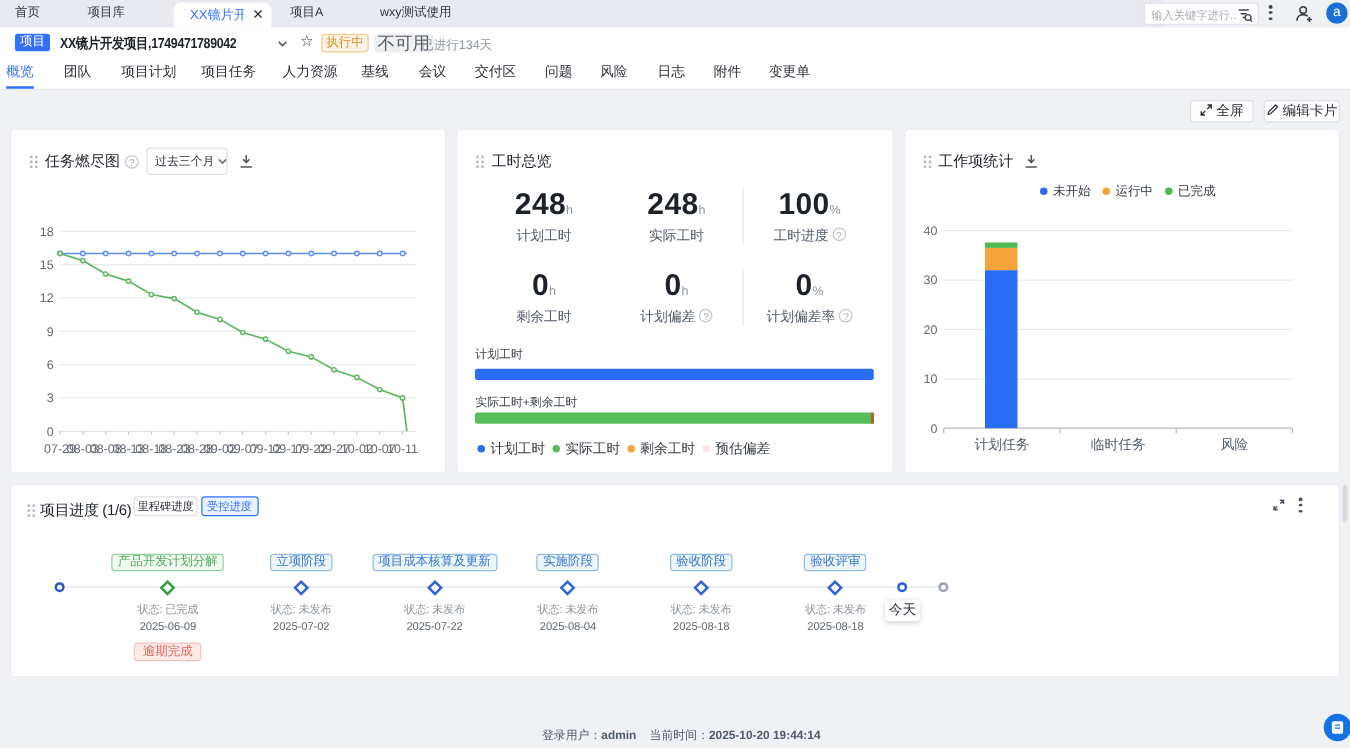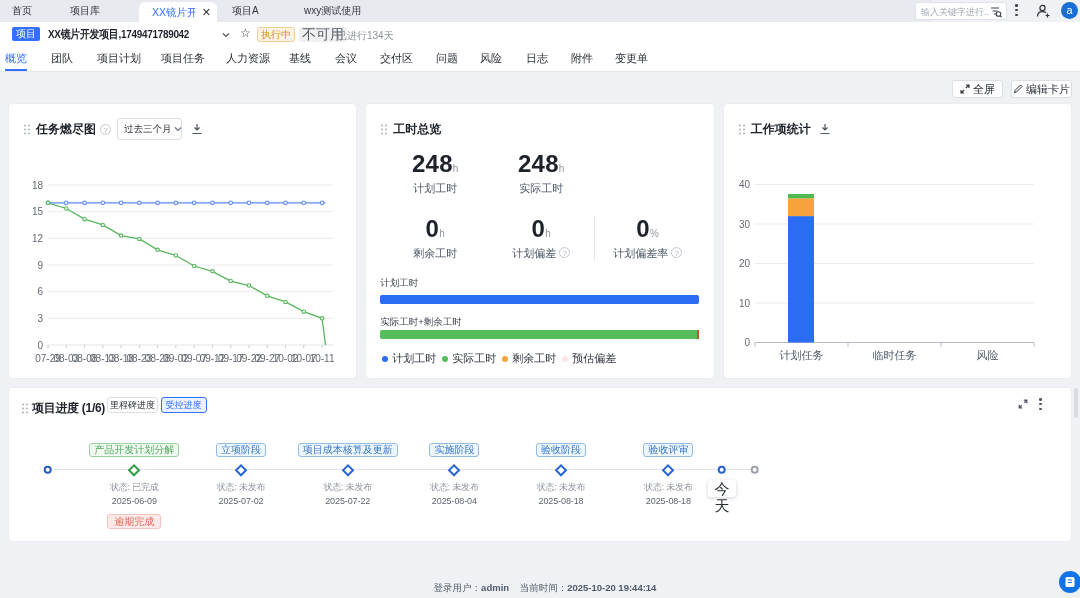--- a/index.html
+++ b/index.html
@@ -40,21 +40,21 @@
 .toolbar-btn { position:absolute; height:18px; background:#fff; border:1px solid #dcdfe4; border-radius:3px; font-size:11px; color:#2b2f38; line-height:16px; text-align:center; }
 
 
 .card { position:absolute; background:#fff; border:1px solid #ebedf0; border-radius:4px; }
 #card1 { left:8px;  top:103px; width:349.3px; height:276px; }
 #card2 { left:365.3px; top:103px; width:349.3px; height:276px; }
 #card3 { left:722.7px; top:103px; width:349.3px; height:276px; }
 #card4 { left:8px; top:387px; width:1064px; height:155px; }
 
 .drag { display:inline-block; width:8px; height:11px; }
-.ctitle { font-size:12px; font-weight:bold; color:#1d2129; }
+.ctitle { font-size:12px; font-weight:normal; color:#1d2129; }
 .chead { position:absolute; left:14px; top:14px; height:22px; display:flex; align-items:center; }
 
 
 .legend { position:absolute; font-size:10px; color:#333842; display:flex; }
 .legend .it { display:flex; align-items:center; margin:0 5px; }
 .legend .dot { width:6px; height:6px; border-radius:50%; margin-right:4px; }
 
 
 .stat { position:absolute; text-align:center; }
 .stat .num { font-size:24px; font-weight:bold; color:#1d2129; letter-spacing:0.3px; }
@@ -66,21 +66,21 @@
 .pbar { position:absolute; height:9px; border-radius:2px; }
 
 
 .tl-label { position:absolute; height:14px; line-height:12px; padding:0 4px; font-size:10px; border-radius:3px; border:1px solid; transform:translateX(-50%); white-space:nowrap; }
 .tl-label.blue { color:#3878c8; background:#edf5fd; border-color:#93bce4; }
 .tl-label.green { color:#53a85e; background:#f0faf1; border-color:#95d29f; }
 .tl-diamond { position:absolute; box-sizing:content-box; width:4.6px; height:4.6px; border:2.2px solid; background:#fff; transform:translate(-50%,-50%) rotate(45deg); }
 .tl-circle { position:absolute; box-sizing:content-box; width:4.6px; height:4.6px; border:2.2px solid; border-radius:50%; background:#fff; transform:translate(-50%,-50%); }
 .tl-status { position:absolute; font-size:9px; letter-spacing:-0.2px; color:#8f959e; transform:translateX(-50%); white-space:nowrap; }
 .tl-date { position:absolute; font-size:9px; letter-spacing:-0.1px; color:#5f6672; transform:translateX(-50%); white-space:nowrap; }
-.today-tip { position:absolute; width:28px; height:17px; background:#fff; border-radius:3px; box-shadow:0 1px 4px rgba(0,0,0,0.18); font-size:15px; color:#2b2f38; text-align:center; line-height:17px; }
+.today-tip { position:absolute; width:28px; height:17px; background:#fff; border-radius:3px; box-shadow:0 1px 4px rgba(0,0,0,0.18); font-size:11px; color:#2b2f38; text-align:center; line-height:17px; }
 .overdue { position:absolute; height:15px; line-height:13px; padding:0 6px; font-size:10px; color:#e26757; background:#fceae8; border:1px solid #f5c4bd; border-radius:3px; transform:translateX(-50%); }
 
 .footer { position:absolute; top:582px; left:0; width:1080px; text-align:center; font-size:9.5px; color:#4e5969; }
 .fab { position:absolute; left:1059px; top:571px; width:22px; height:22px; border-radius:50%; background:#1273e6; }
 </style>
 </head>
 <body>
 
 <div class="tabbar">
   <span class="t" style="left:12px;">首页</span>
@@ -270,20 +270,24 @@
     <span class="ctitle" style="margin-left:5px;">工时总览</span>
   </div>
   <div class="stat" style="left:16px; top:46px; width:106px;">
       <div class="num">248<small>h</small></div>
       <div class="lab">计划工时</div>
     </div>
   <div class="stat" style="left:122px; top:46px; width:106px;">
       <div class="num">248<small>h</small></div>
       <div class="lab">实际工时</div>
     </div>
+  <div class="stat" style="left:228px; top:46px; width:106px; border-left:1px solid #e8eaee;">
+      <div class="num">100<small>%</small></div>
+      <div class="lab">工时进度 <span class="qm">?</span></div>
+    </div>
   <div class="stat" style="left:16px; top:111px; width:106px;">
       <div class="num">0<small>h</small></div>
       <div class="lab">剩余工时</div>
     </div>
   <div class="stat" style="left:122px; top:111px; width:106px;">
       <div class="num">0<small>h</small></div>
       <div class="lab">计划偏差 <span class="qm">?</span></div>
     </div>
   <div class="stat" style="left:228px; top:111px; width:106px; border-left:1px solid #e8eaee;">
       <div class="num">0<small>%</small></div>
@@ -311,20 +315,25 @@
           <circle cx="2" cy="5.5" r="1.1"></circle>
           <circle cx="6" cy="5.5" r="1.1"></circle>
           <circle cx="2" cy="9.5" r="1.1"></circle>
           <circle cx="6" cy="9.5" r="1.1"></circle>
         </g>
       </svg>
     <span class="ctitle" style="margin-left:5px;">工作项统计</span>
     <svg width="12" height="12" viewBox="0 0 12 12" style="margin-left:8px;">
         <path d="M6 1v6M3.5 4.5L6 7l2.5-2.5M1.5 10.5h9" stroke="#4e5460" stroke-width="1.2" fill="none"></path>
       </svg>
+  </div>
+  <div class="legend" style="left:10px; right:0; top:42px; justify-content:center;">
+    <span class="it"><span class="dot" style="background:#2a6df4"></span>未开始</span>
+    <span class="it"><span class="dot" style="background:#f5a33b"></span>运行中</span>
+    <span class="it"><span class="dot" style="background:#4fba52"></span>已完成</span>
   </div>
   <svg id="svg3" style="position:absolute;left:0;top:0;" width="349" height="276" viewBox="0 0 349 276">
       <line x1="31" y1="80.5" x2="310" y2="80.5" stroke="#e9ebee" stroke-width="1"></line>
       <text x="26" y="84" font-size="10" fill="#646a73" text-anchor="end">40</text>
       <line x1="31" y1="120" x2="310" y2="120" stroke="#e9ebee" stroke-width="1"></line>
       <text x="26" y="123.5" font-size="10" fill="#646a73" text-anchor="end">30</text>
       <line x1="31" y1="159.5" x2="310" y2="159.5" stroke="#e9ebee" stroke-width="1"></line>
       <text x="26" y="163" font-size="10" fill="#646a73" text-anchor="end">20</text>
       <line x1="31" y1="199" x2="310" y2="199" stroke="#e9ebee" stroke-width="1"></line>
       <text x="26" y="202.5" font-size="10" fill="#646a73" text-anchor="end">10</text>

